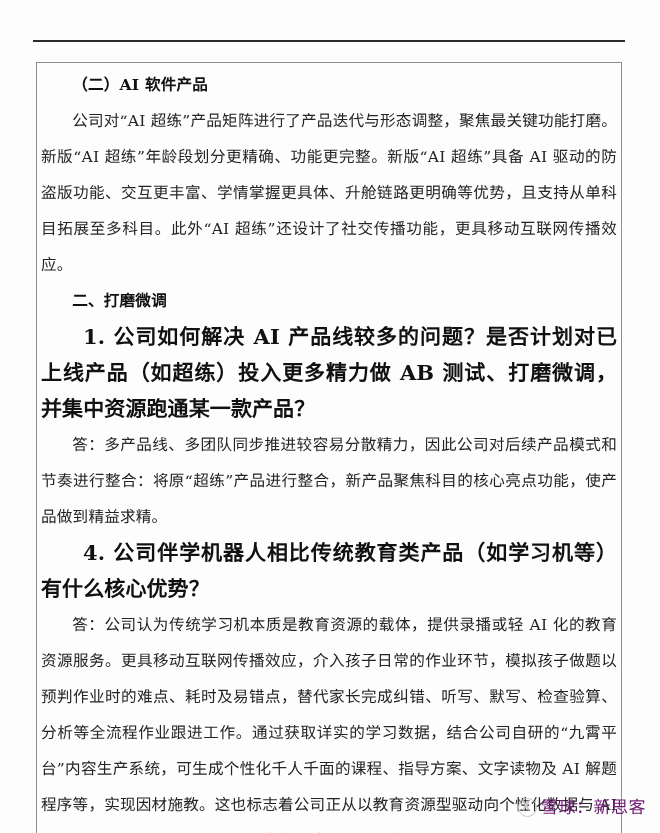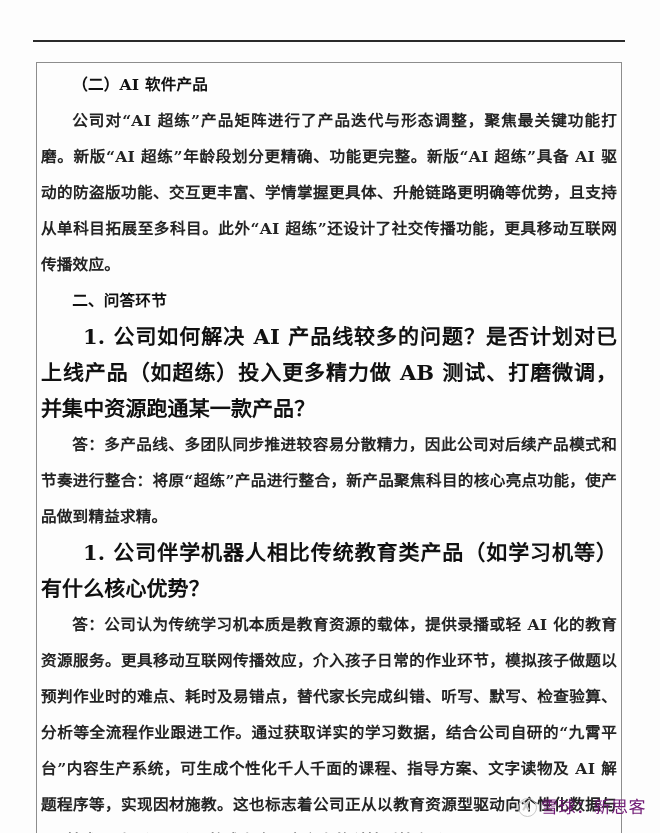--- a/index.html
+++ b/index.html
@@ -57,21 +57,20 @@
   .para {
     margin: 0;
     font-size: 15.6px;
     line-height: 36px;
     text-align: justify;
     text-justify: inter-ideograph;
     text-indent: 2em;
     letter-spacing: 0.2px;
     color: #242424;
     font-family: "DejaVu Serif", "Liberation Serif", serif;
-    font-weight: bold;
   }
   .heading {
     margin: 0;
     font-size: 15.6px;
     line-height: 36px;
     font-weight: bold;
     text-indent: 2em;
     letter-spacing: 0.2px;
     color: #111111;
   }
@@ -150,27 +149,27 @@
 
   <table class="doc-table">
     <tbody>
       <tr>
         <td class="body-cell" colspan="2">
 
           <p class="heading">（二）AI 软件产品</p>
 
           <p class="para">公司对“AI 超练”产品矩阵进行了产品迭代与形态调整，聚焦最关键功能打磨。新版“AI 超练”年龄段划分更精确、功能更完整。新版“AI 超练”具备 AI 驱动的防盗版功能、交互更丰富、学情掌握更具体、升舱链路更明确等优势，且支持从单科目拓展至多科目。此外“AI 超练”还设计了社交传播功能，更具移动互联网传播效应。</p>
 
-          <p class="heading">二、问答环节</p>
+          <p class="heading">二、打磨微调</p>
 
           <p class="qheading">1. 公司如何解决 AI 产品线较多的问题？是否计划对已上线产品（如超练）投入更多精力做 AB 测试、打磨微调，并集中资源跑通某一款产品？</p>
 
           <p class="para">答：多产品线、多团队同步推进较容易分散精力，因此公司对后续产品模式和节奏进行整合：将原“超练”产品进行整合，新产品聚焦科目的核心亮点功能，使产品做到精益求精。</p>
 
-          <p class="qheading">1. 公司伴学机器人相比传统教育类产品（如学习机等）有什么核心优势？</p>
+          <p class="qheading">4. 公司伴学机器人相比传统教育类产品（如学习机等）有什么核心优势？</p>
 
           <p class="para">答：公司认为传统学习机本质是教育资源的载体，提供录播或轻 AI 化的教育资源服务。更具移动互联网传播效应，介入孩子日常的作业环节，模拟孩子做题以预判作业时的难点、耗时及易错点，替代家长完成纠错、听写、默写、检查验算、分析等全流程作业跟进工作。通过获取详实的学习数据，结合公司自研的“九霄平台”内容生产系统，可生成个性化千人千面的课程、指导方案、文字读物及 AI 解题程序等，实现因材施教。这也标志着公司正从以教育资源型驱动向个性化数据与 AI 技术驱动迈进，公司将成为真正意义上的科技型教育公司。</p>
 
         </td>
       </tr>
       <tr>
         <td class="label-cell">日期</td>
         <td class="value-cell">2025 年 12 月 26 日</td>
       </tr>
     </tbody>

